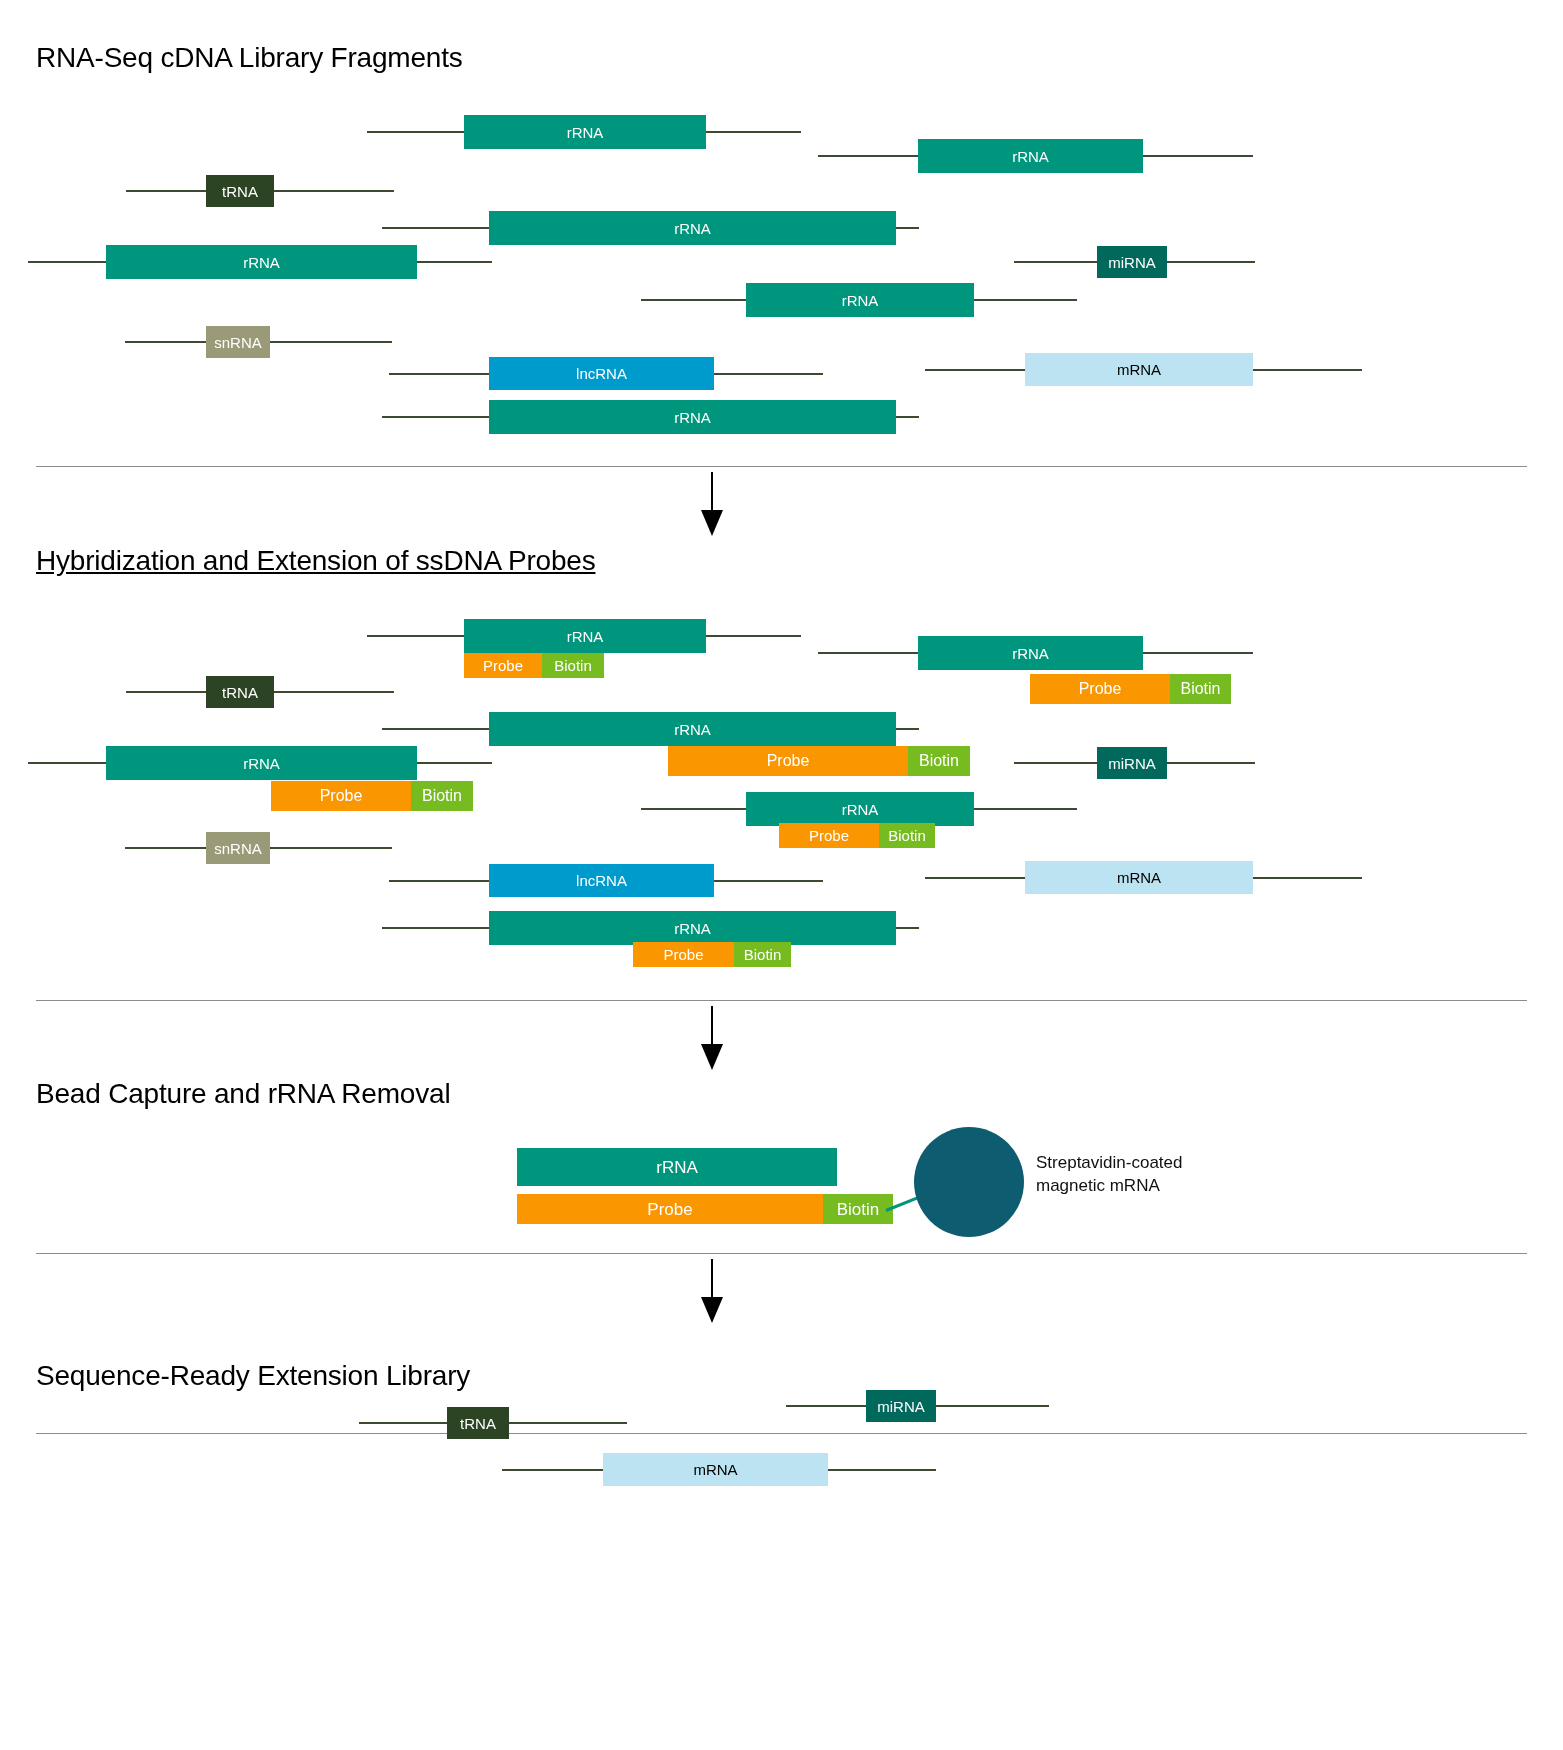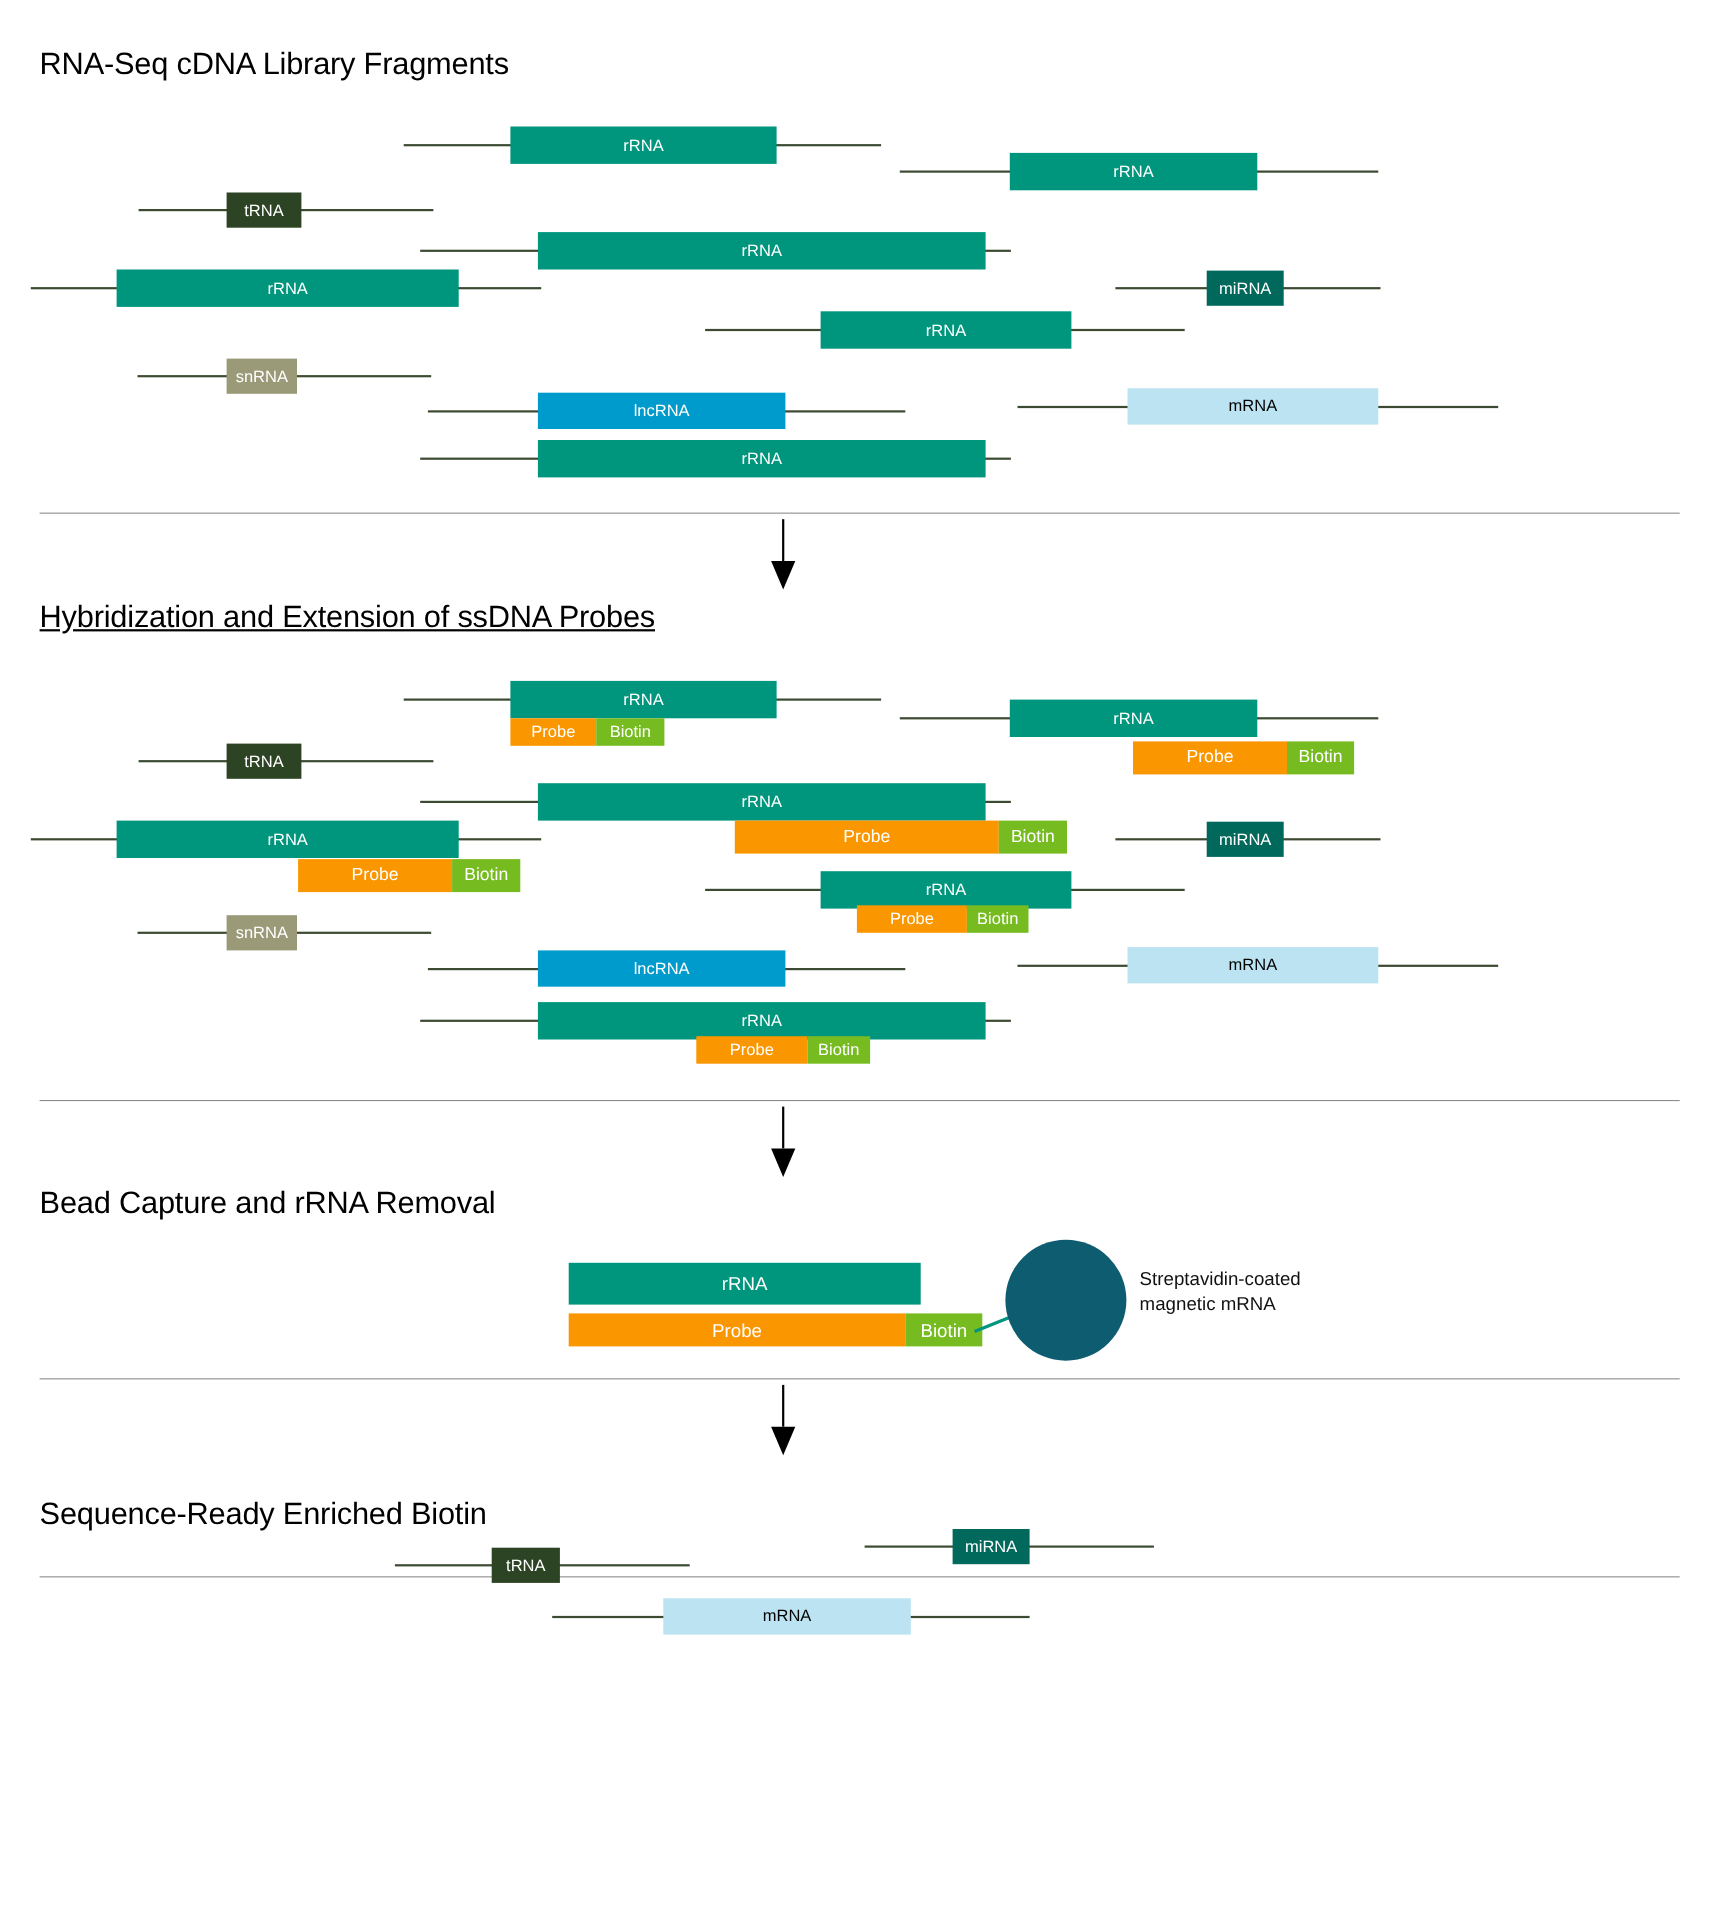--- a/index.html
+++ b/index.html
@@ -79,21 +79,21 @@
     font-family: "Liberation Sans", sans-serif;
   }
 </style>
 </head>
 <body>
 
 <div id="stage">
     <div class="section-title" style="left: 36px; top: 42px;">RNA-Seq cDNA Library Fragments</div>
     <div class="section-title" style="left: 36px; top: 545px; text-decoration: underline;">Hybridization and Extension of ssDNA Probes</div>
     <div class="section-title" style="left: 36px; top: 1078px;">Bead Capture and rRNA Removal</div>
-    <div class="section-title" style="left: 36px; top: 1360px;">Sequence-Ready Enriched Biotin</div>
+    <div class="section-title" style="left: 36px; top: 1360px;">Sequence-Ready Extension Library</div>
     <div class="divider" style="top: 466px; background: rgb(140, 140, 140);"></div>
     <div class="divider" style="top: 1000px; background: rgb(140, 140, 140);"></div>
     <div class="divider" style="top: 1253px; background: rgb(140, 140, 140);"></div>
     <div class="divider" style="top: 1433px; background: rgb(140, 140, 140);"></div>
     <div class="arrow-shaft" style="left: 711px; top: 472px; height: 38px;"></div>
     <div class="arrow-head" style="left: 701px; top: 510px;"></div>
     <div class="arrow-shaft" style="left: 711px; top: 1006px; height: 38px;"></div>
     <div class="arrow-head" style="left: 701px; top: 1044px;"></div>
     <div class="arrow-shaft" style="left: 711px; top: 1259px; height: 38px;"></div>
     <div class="arrow-head" style="left: 701px; top: 1297px;"></div>

